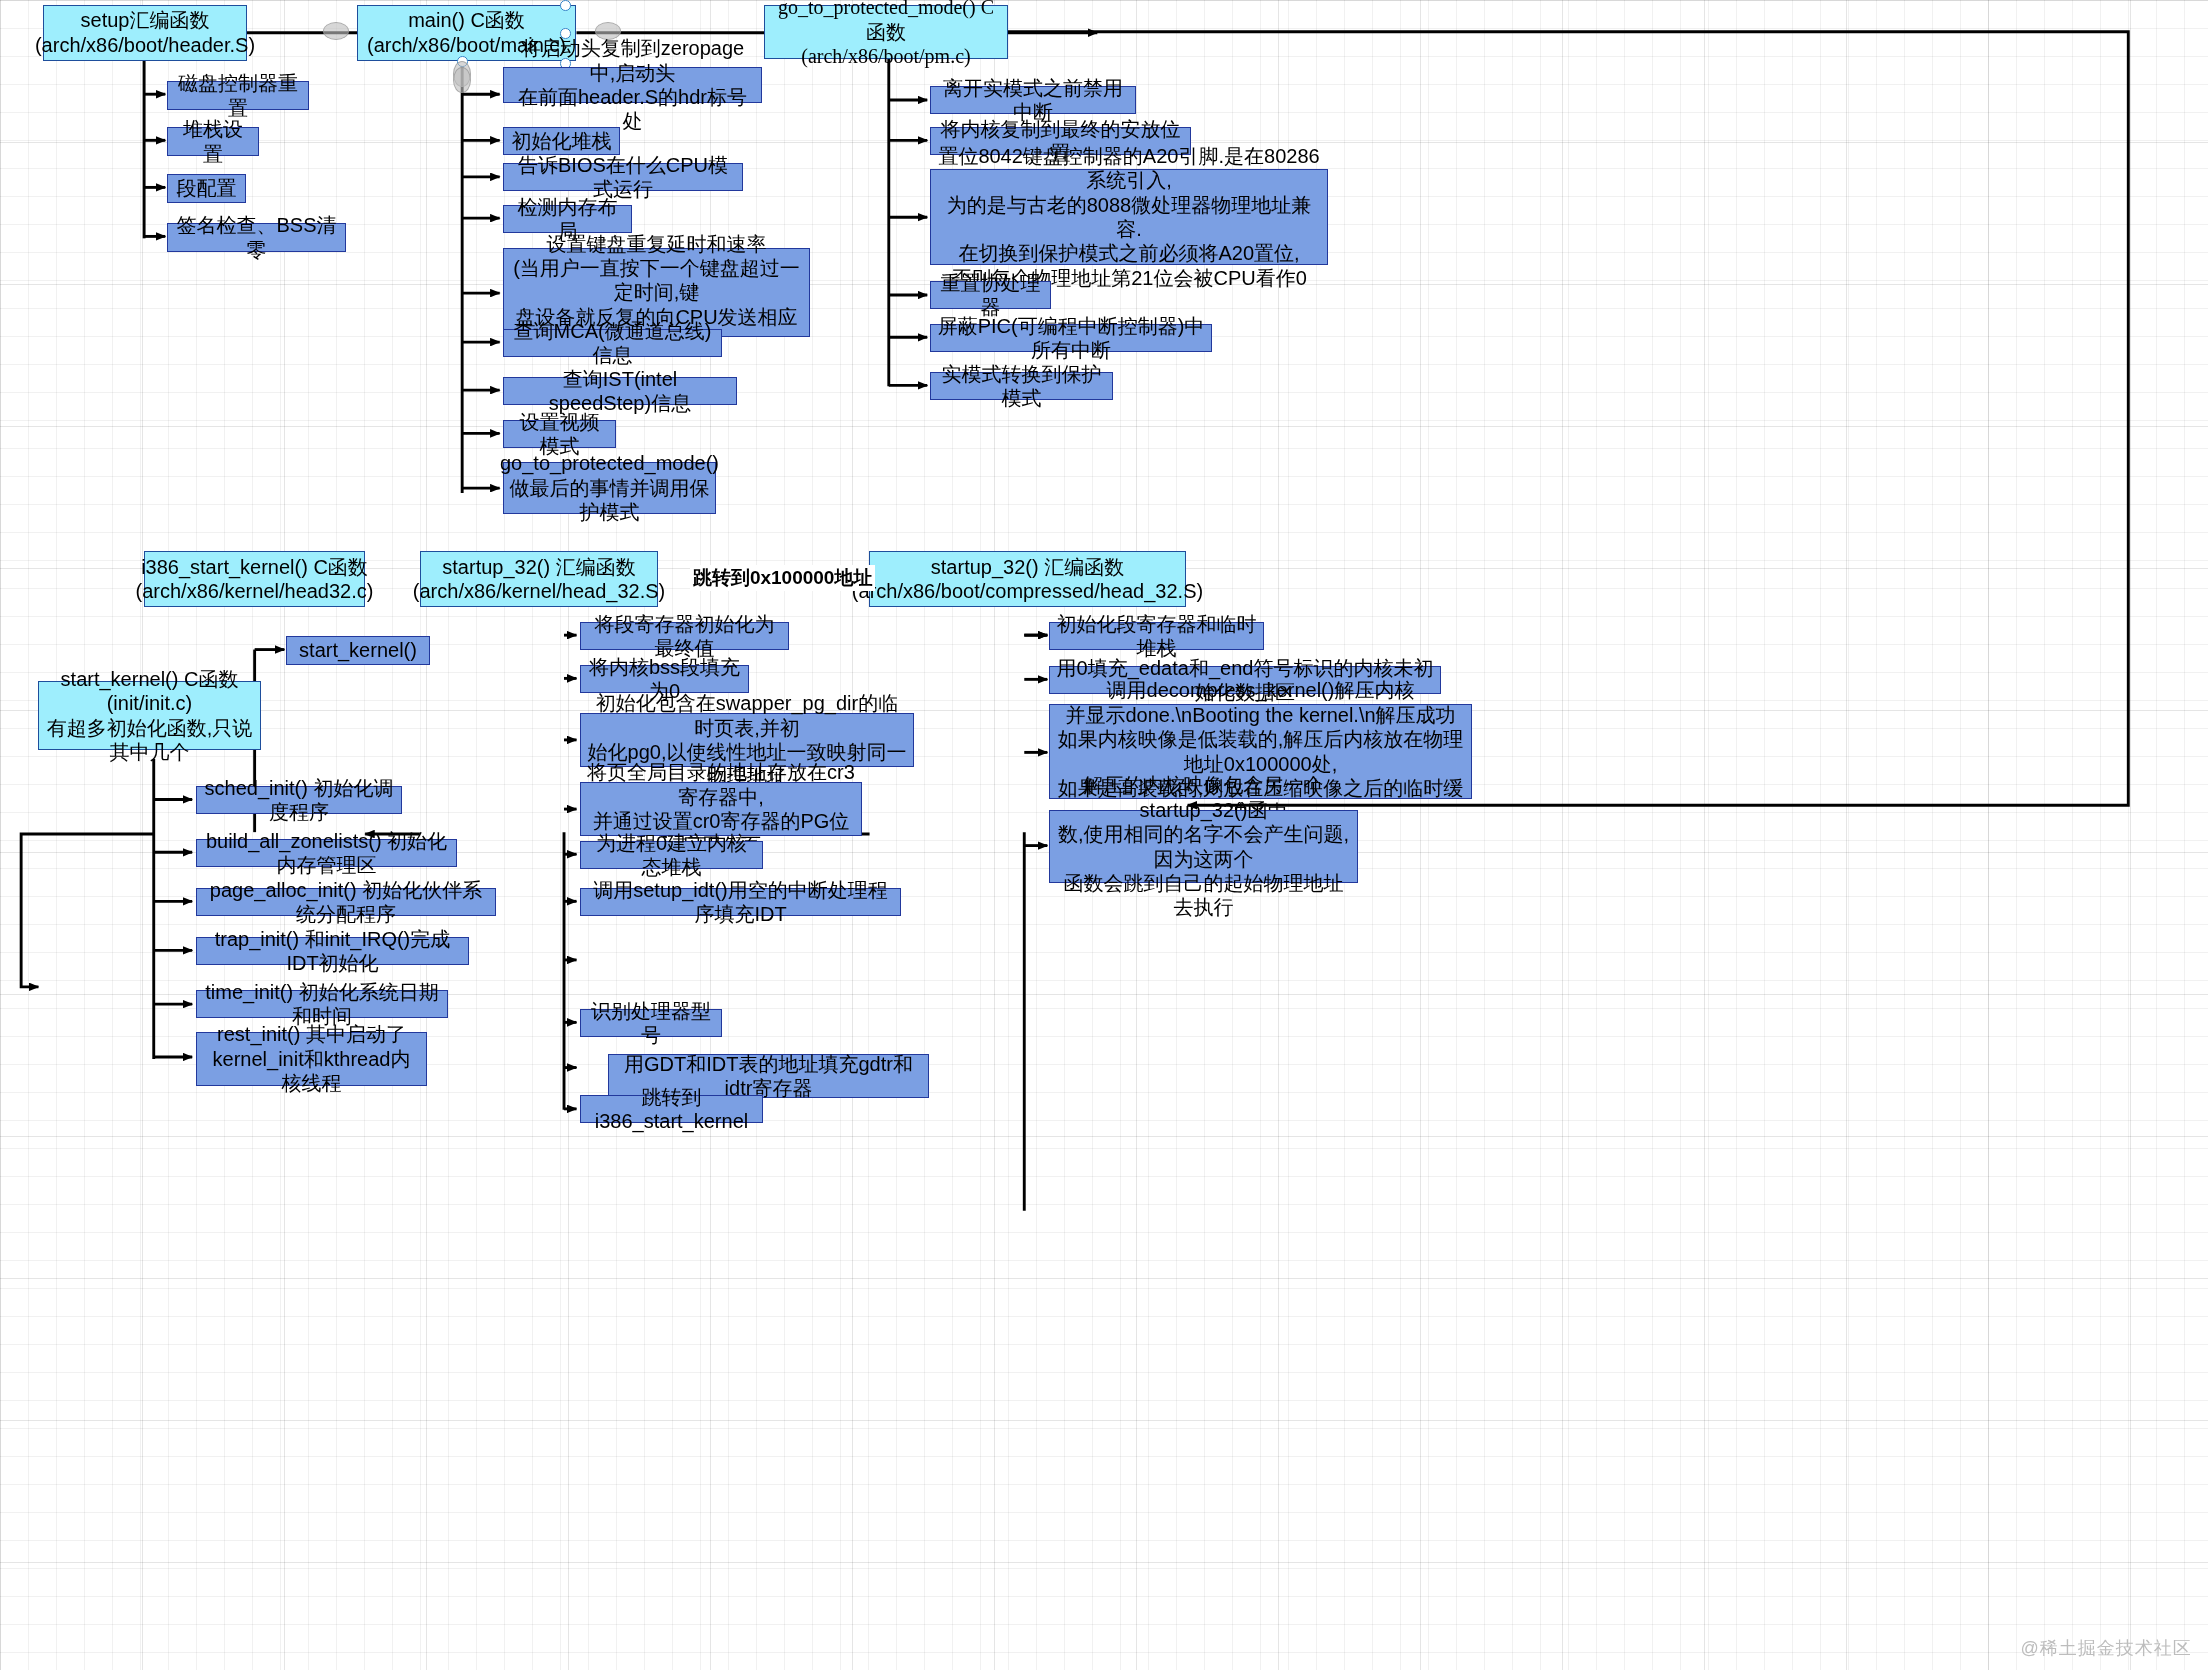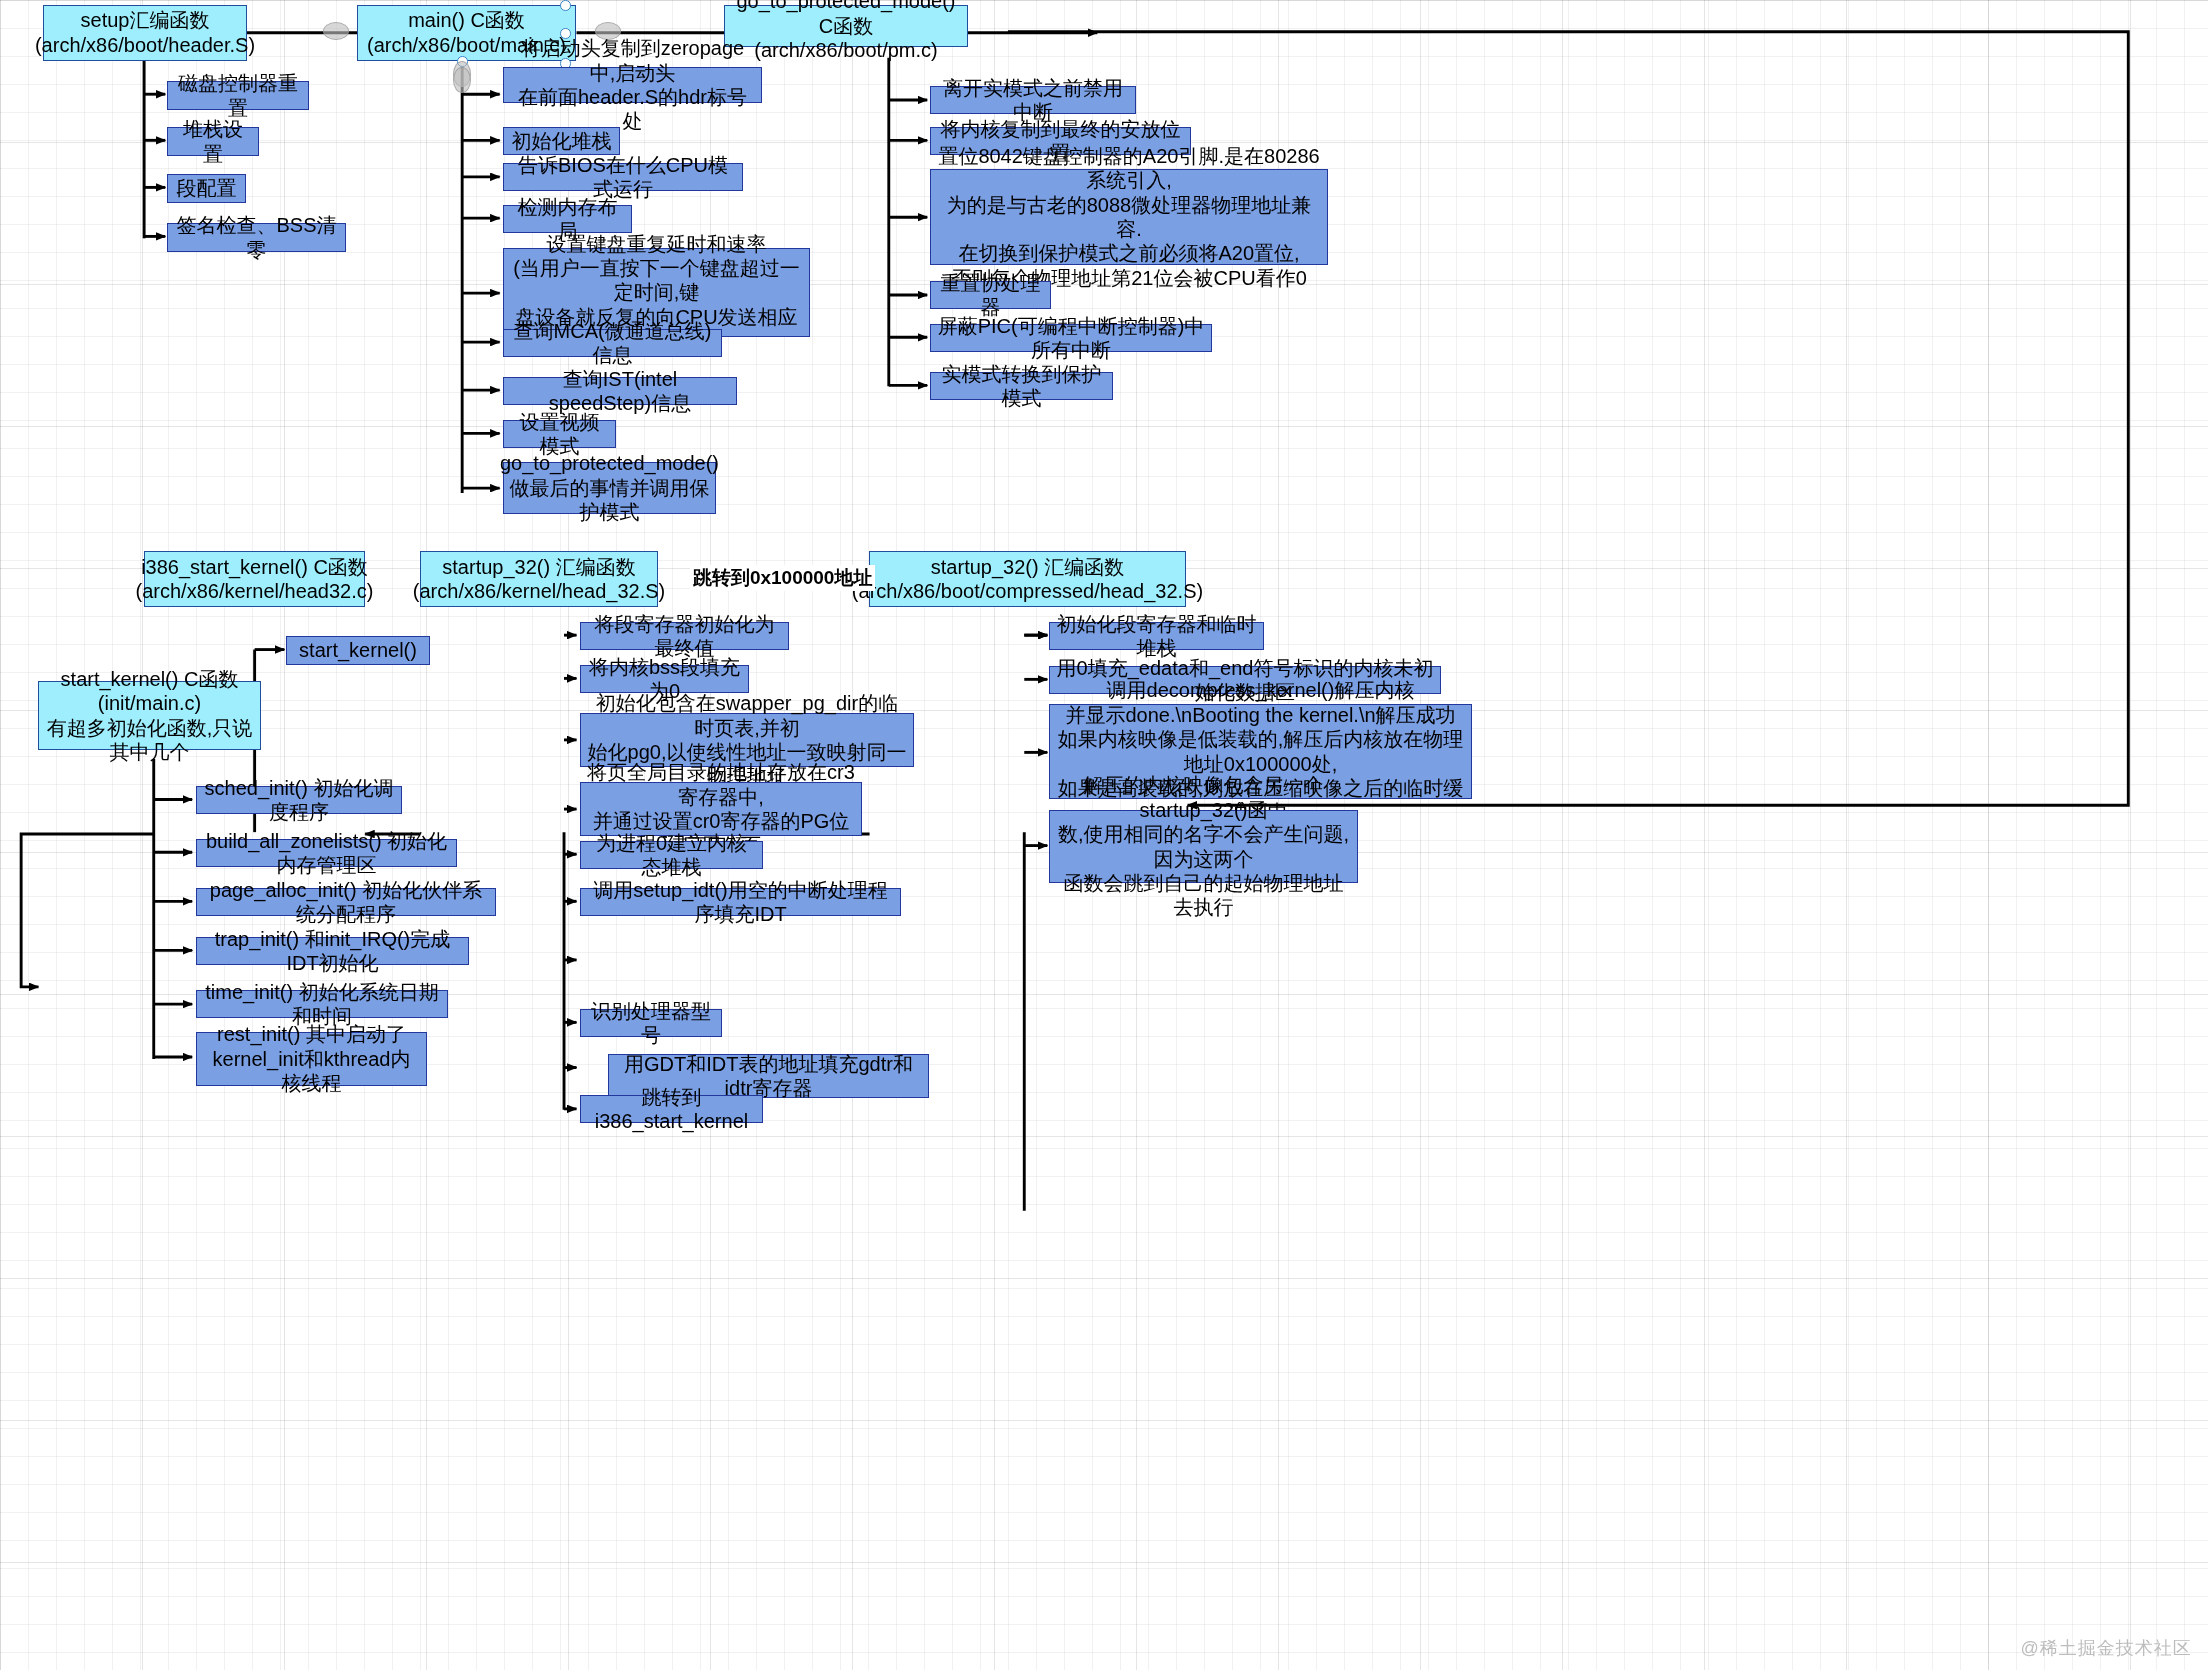--- a/index.html
+++ b/index.html
@@ -179,21 +179,21 @@
       <path d="M1066,661 L1090,661"></path>
     </g>
   </svg>
 
   <div class="node cyan" style="left:43px;top:4.8px;width:204px;height:56px;">setup汇编函数
 (arch/x86/boot/header.S)</div>
 
   <div class="node cyan" style="left:357px;top:4.8px;width:219px;height:56px;">main() C函数
 (arch/x86/boot/main.c)</div>
 
-  <div class="node cyan" style="left:724px;top:4.8px;width:244px;height:42px;">go_to_protected_mode() C函数
+  <div class="node cyan" style="left:764px;top:4.8px;width:244px;height:54px;font-family:Liberation Serif, serif;">go_to_protected_mode() C函数
 (arch/x86/boot/pm.c)</div>
 
   <div class="handle" style="left:560px;top:0px;"></div>
   <div class="handle" style="left:560px;top:28px;"></div>
   <div class="handle" style="left:560px;top:58px;"></div>
   <div class="handle" style="left:457px;top:56px;"></div>
   <div class="midmark h" style="left:323px;top:22px;"></div>
   <div class="midmark h" style="left:595px;top:22px;"></div>
   <div class="midmark" style="left:453px;top:61px;"></div>
   <div class="midmark" style="left:453px;top:67px;"></div>
@@ -230,21 +230,21 @@
   <div class="node cyan" style="left:869px;top:551px;width:317px;height:56px;">startup_32() 汇编函数
 (arch/x86/boot/compressed/head_32.S)</div>
 
   <div class="node cyan" style="left:420px;top:551px;width:238px;height:56px;">startup_32() 汇编函数
 (arch/x86/kernel/head_32.S)</div>
 
   <div class="node cyan" style="left:144px;top:551px;width:221px;height:56px;">i386_start_kernel() C函数
 (arch/x86/kernel/head32.c)</div>
 
   <div class="node cyan" style="left:38px;top:681px;width:223px;height:69px;">start_kernel() C函数
-(init/main.c)
+(init/init.c)
 有超多初始化函数,只说其中几个</div>
 
   <div class="edge-label" style="left:690px;top:565px;">跳转到0x100000地址</div>
 
   <div class="node blue" style="left:1049px;top:622px;width:215px;height:28px;">初始化段寄存器和临时堆栈</div>
   <div class="node blue" style="left:1049px;top:666px;width:392px;height:28px;">用0填充_edata和_end符号标识的内核未初始化数据区</div>
   <div class="node blue" style="left:1049px;top:704px;width:423px;height:95px;">调用decompress_kernel()解压内核
 并显示done.\nBooting the kernel.\n解压成功
 如果内核映像是低装载的,解压后内核放在物理地址0x100000处,
 如果是高装载的,则放在压缩映像之后的临时缓冲区中.</div>

